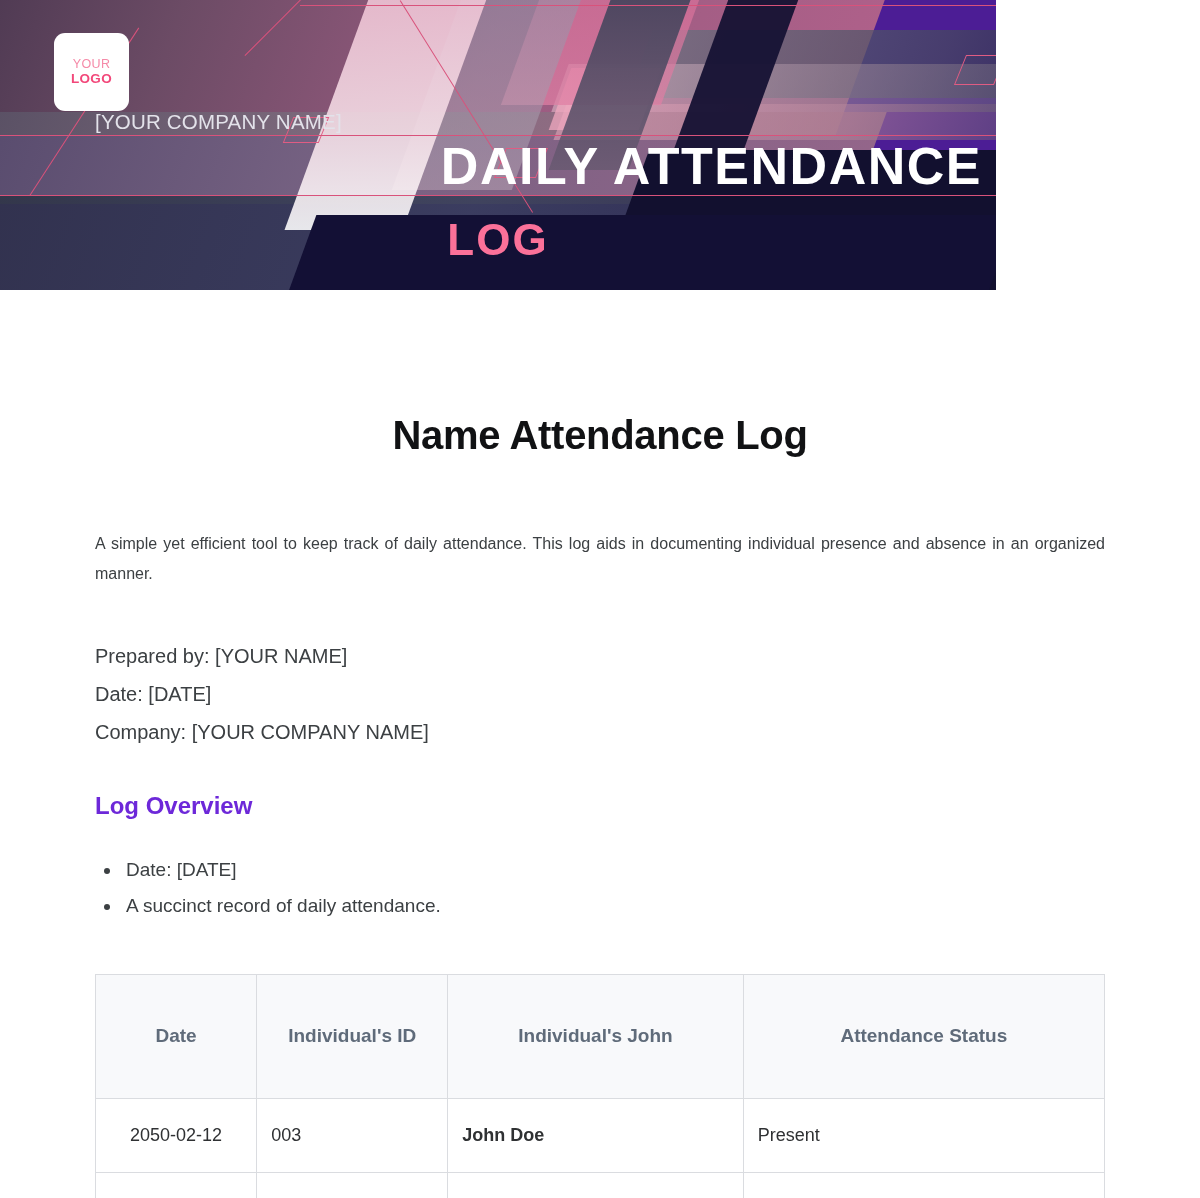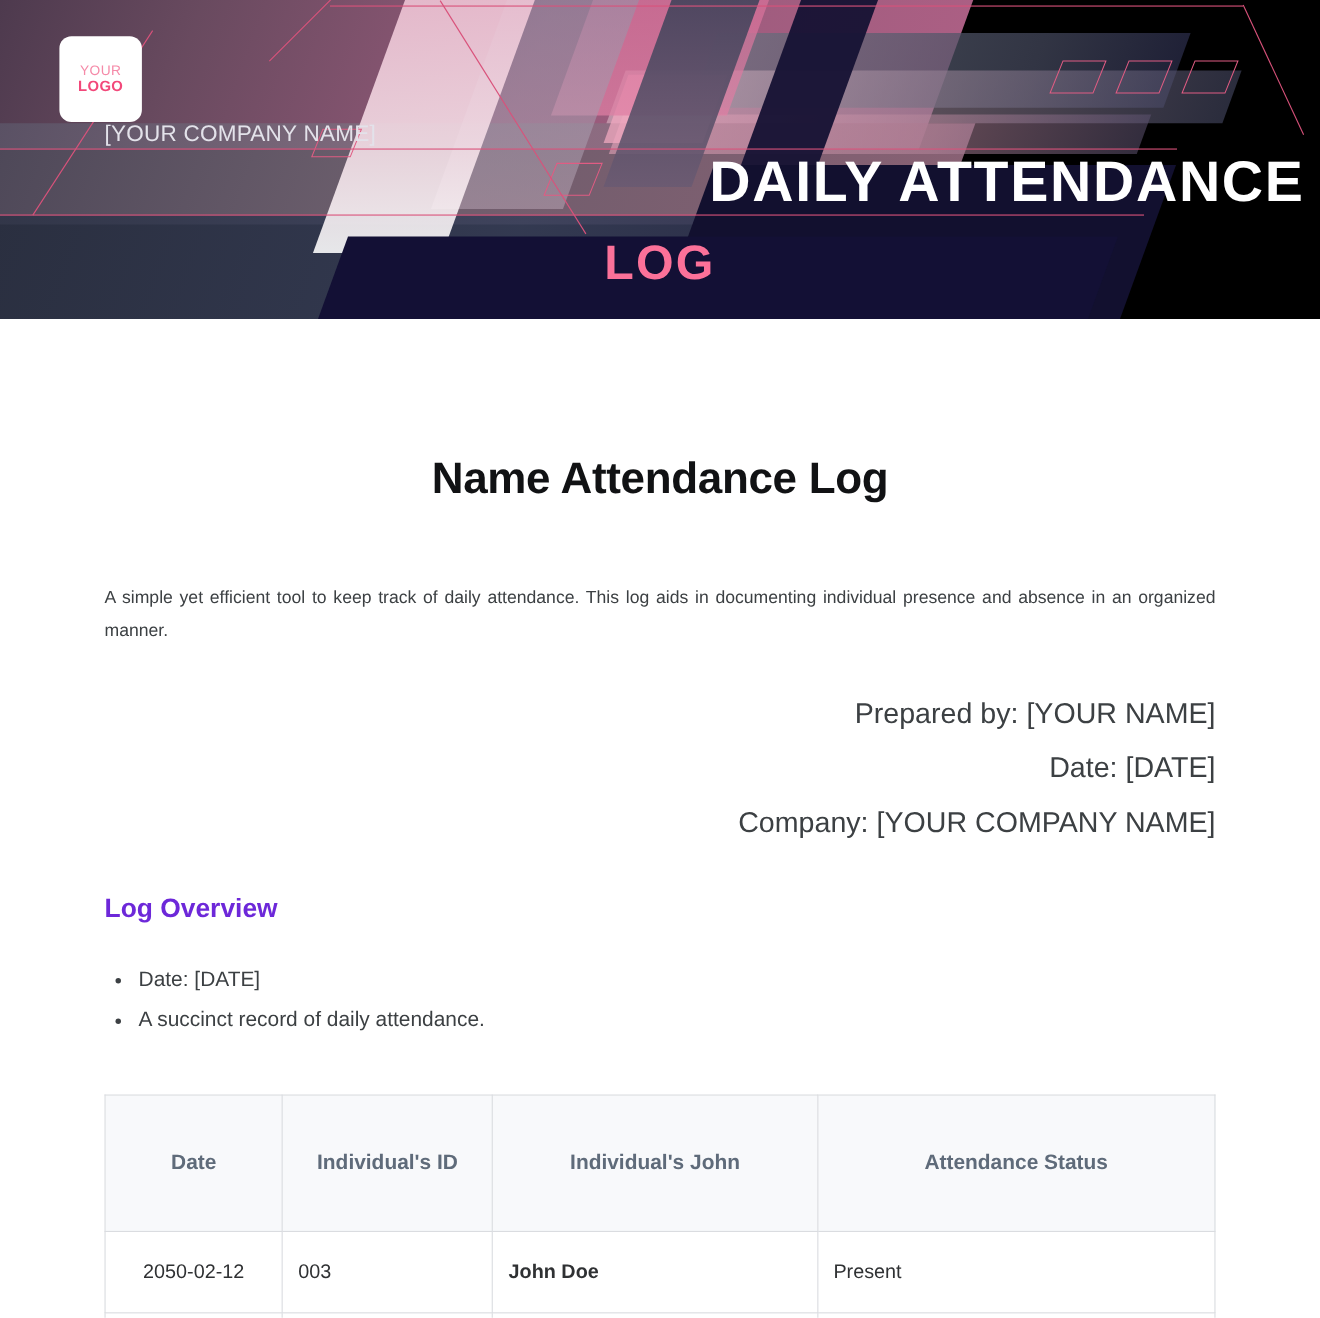--- a/index.html
+++ b/index.html
@@ -8,23 +8,23 @@
     width: 1200px;
     height: 1198px;
     background: #ffffff;
     font-family: "Liberation Sans", sans-serif;
     overflow: hidden;
   }
 
   
   .banner {
     position: relative;
-    width: 1200px;
+    width: 996px;
     height: 290px;
-    background: #000000;
+    background: #4c1d95;
     overflow: hidden;
   }
 
   .banner-shapes {
     position: absolute;
     inset: 0;
     overflow: hidden;
   }
 
   .shape {
@@ -210,25 +210,24 @@
 
   .intro {
     margin-top: 71px;
     font-size: 16px;
     line-height: 1.86;
     color: #3c4043;
     text-align: justify;
   }
 
   .meta-block {
-    margin-top: 35px;
-    font-size: 26px;
+    margin-top: 48px;
+    font-size: 20px;
     line-height: 1.92;
     color: #3c4043;
-    text-align: right;
   }
 
   .section-head {
     margin-top: 40px;
     font-size: 24px;
     font-weight: 700;
     color: #6d28d9;
   }
 
   .bullets {

